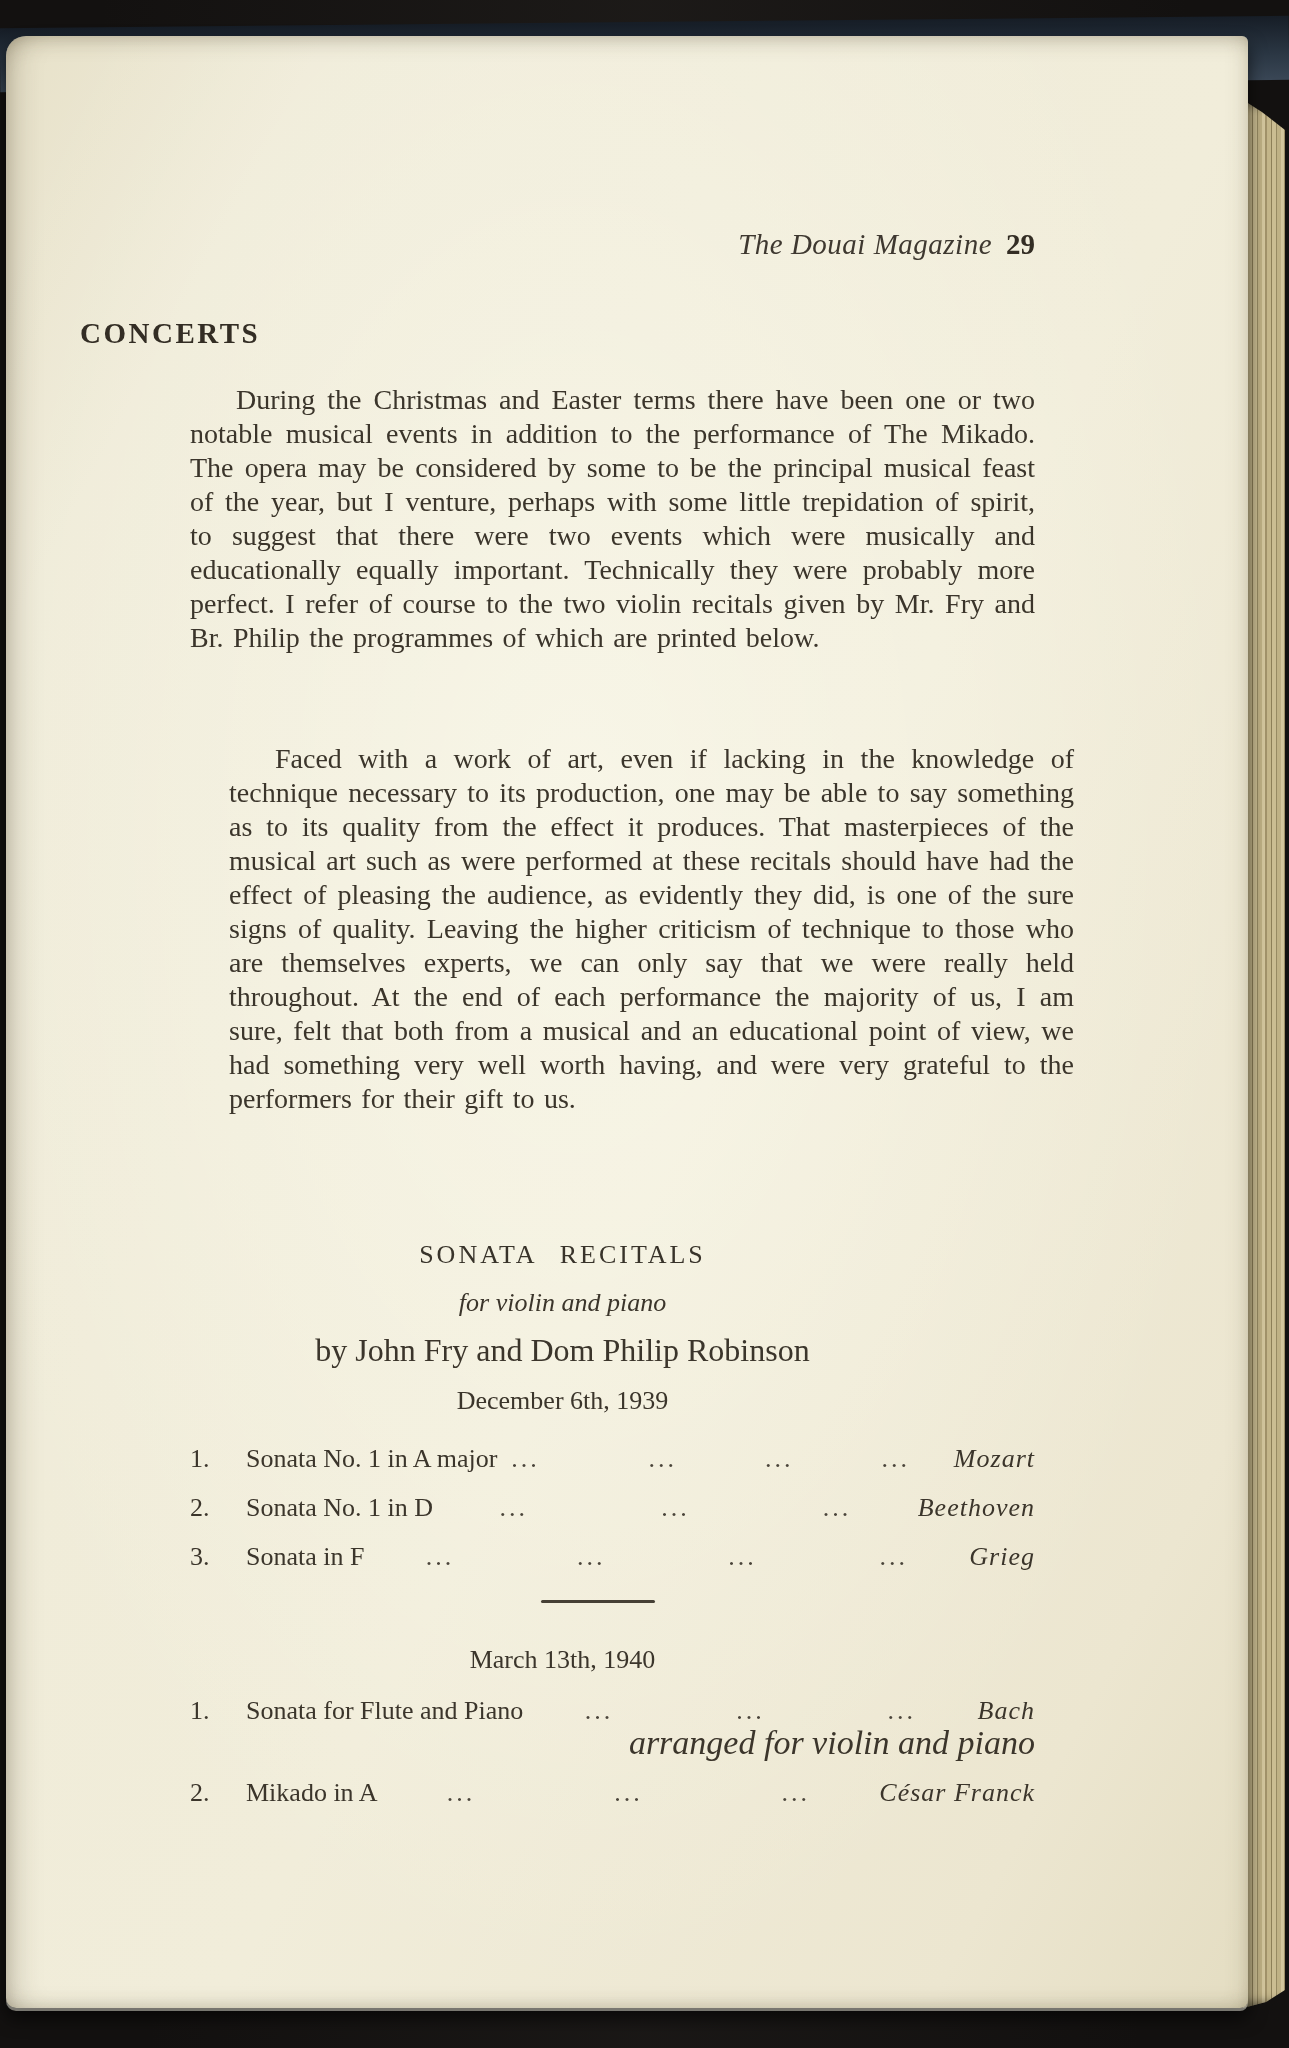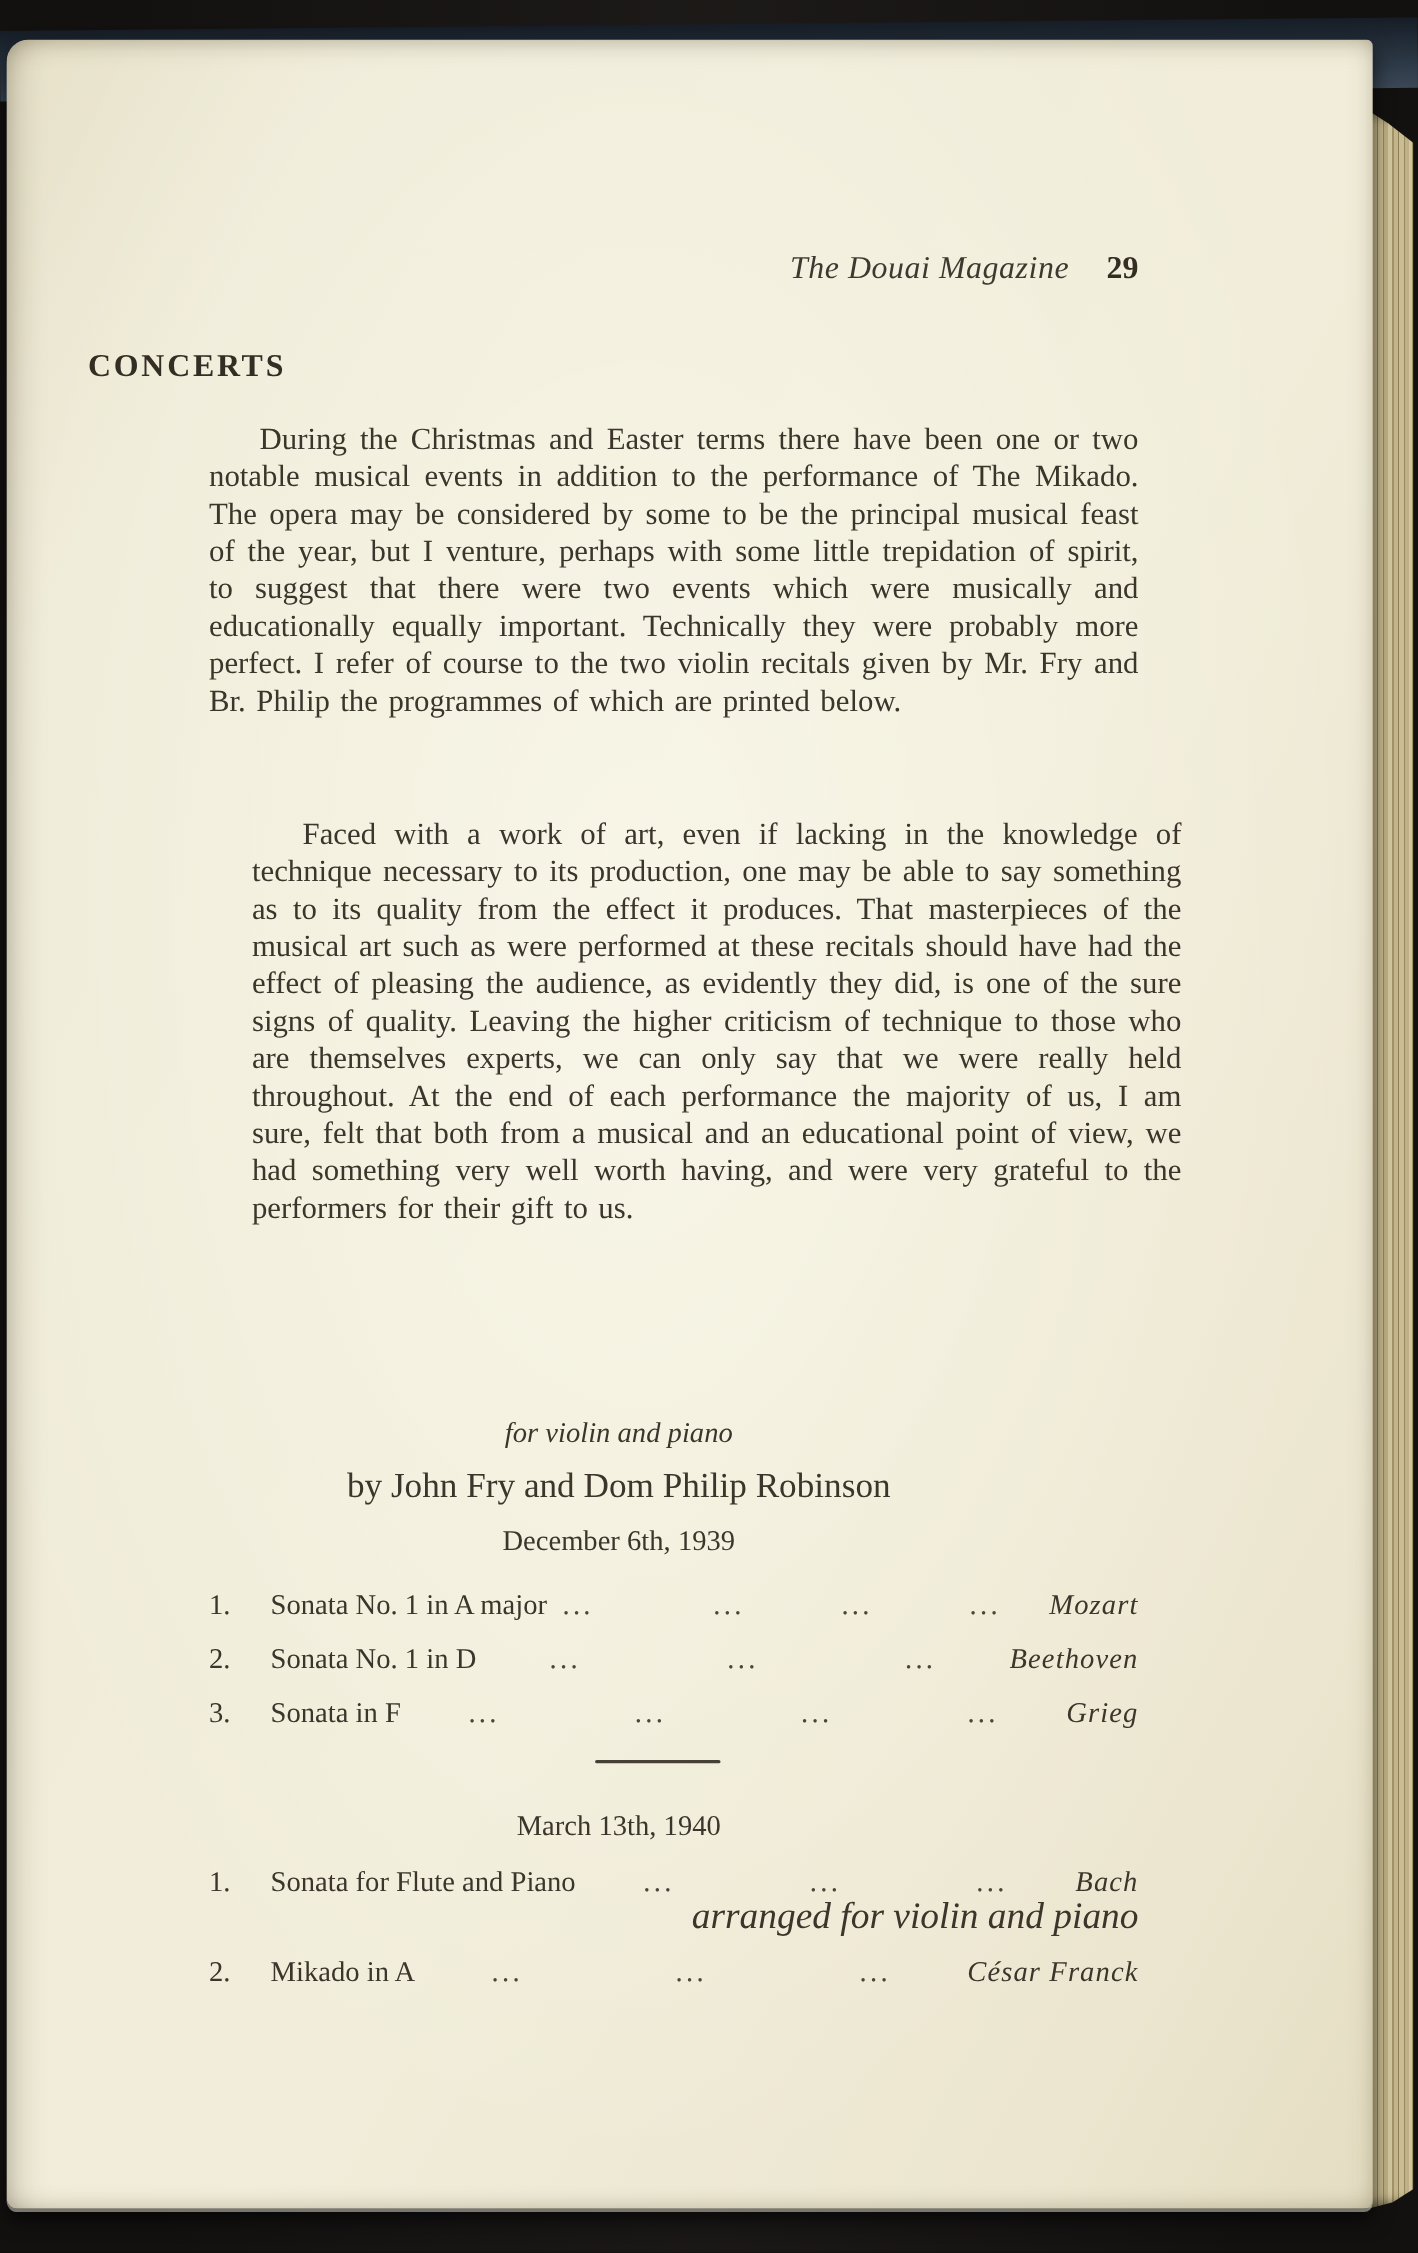--- a/index.html
+++ b/index.html
@@ -45,21 +45,21 @@
       0 10px 18px rgba(0,0,0,.65),
       inset 22px 0 34px -22px rgba(60,48,25,.38),
       inset -14px 0 26px -18px rgba(90,75,40,.30),
       inset 0 16px 26px -18px rgba(70,58,30,.35),
       inset 0 -14px 24px -18px rgba(70,58,30,.28);
     color:#3b352b;
   }
   .col{position:absolute;left:184px;width:845px;}
   .page-header{top:192px;text-align:right;padding-right:16px;font-size:29px;}
   .page-header .mag{font-style:italic;letter-spacing:.5px;color:#3e3830;}
-  .page-header .num{font-weight:bold;font-style:normal;margin-left:34px;color:#332d24;}
+  .page-header .num{font-weight:bold;font-style:normal;margin-left:14px;color:#332d24;}
   .article-title{top:281px;text-align:left;transform:translateX(-110px);
     font-size:29px;font-weight:bold;letter-spacing:2.5px;color:#332d24;}
   .body-par{font-size:28px;line-height:34px;text-align:justify;text-indent:46px;
     word-spacing:2.5px;margin:0;}
   .par1{top:347px;}
   .par2{top:706px;margin-left:39px;}
   .centerline{text-align:center;transform:translateX(-50px);font-size:26px;}
   .recital-heading{top:1204px;letter-spacing:3px;word-spacing:14px;color:#38332a;}
   .recital-sub{top:1252px;font-style:italic;}
   .performers{top:1296px;font-size:32px;}
@@ -88,20 +88,21 @@
 
   <div class="col page-header">
     <span class="mag">The Douai Magazine</span><span class="num">29</span>
   </div>
 
   <div class="col article-title">CONCERTS</div>
 
   <p class="col body-par par1">During the Christmas and Easter terms there have been one or two notable musical events in addition to the performance of The Mikado.  The opera may be considered by some to be the principal musical feast of the year, but I venture, perhaps with some little trepidation of spirit, to suggest that there were two events which were musically and educationally equally important.  Technically they were probably more perfect.  I refer of course to the two violin recitals given by Mr. Fry and Br. Philip the programmes of which are printed below.</p>
   <p class="col body-par par2">Faced with a work of art, even if lacking in the knowledge of technique necessary to its production, one may be able to say something as to its quality from the effect it produces.  That masterpieces of the musical art such as were performed at these recitals should have had the effect of pleasing the audience, as evidently they did, is one of the sure signs of quality.  Leaving the higher criticism of technique to those who are themselves experts, we can only say that we were really held throughout.  At the end of each performance the majority of us, I am sure, felt that both from a musical and an educational point of view, we had something very well worth having, and were very grateful to the performers for their gift to us.</p>
 
+  <div class="col centerline recital-heading">SONATA RECITALS</div>
   <div class="col centerline recital-sub">for violin and piano</div>
   <div class="col centerline performers">by John Fry and Dom Philip Robinson</div>
   <div class="col centerline date1">December 6th, 1939</div>
 
   <div class="col prog-rows">
     <div class="prog-row">
       <span class="row-num">1.</span>
       <span class="row-title">Sonata No. 1 in A major</span>
       <span class="dots first">...</span>
       <span class="dots">...</span>

